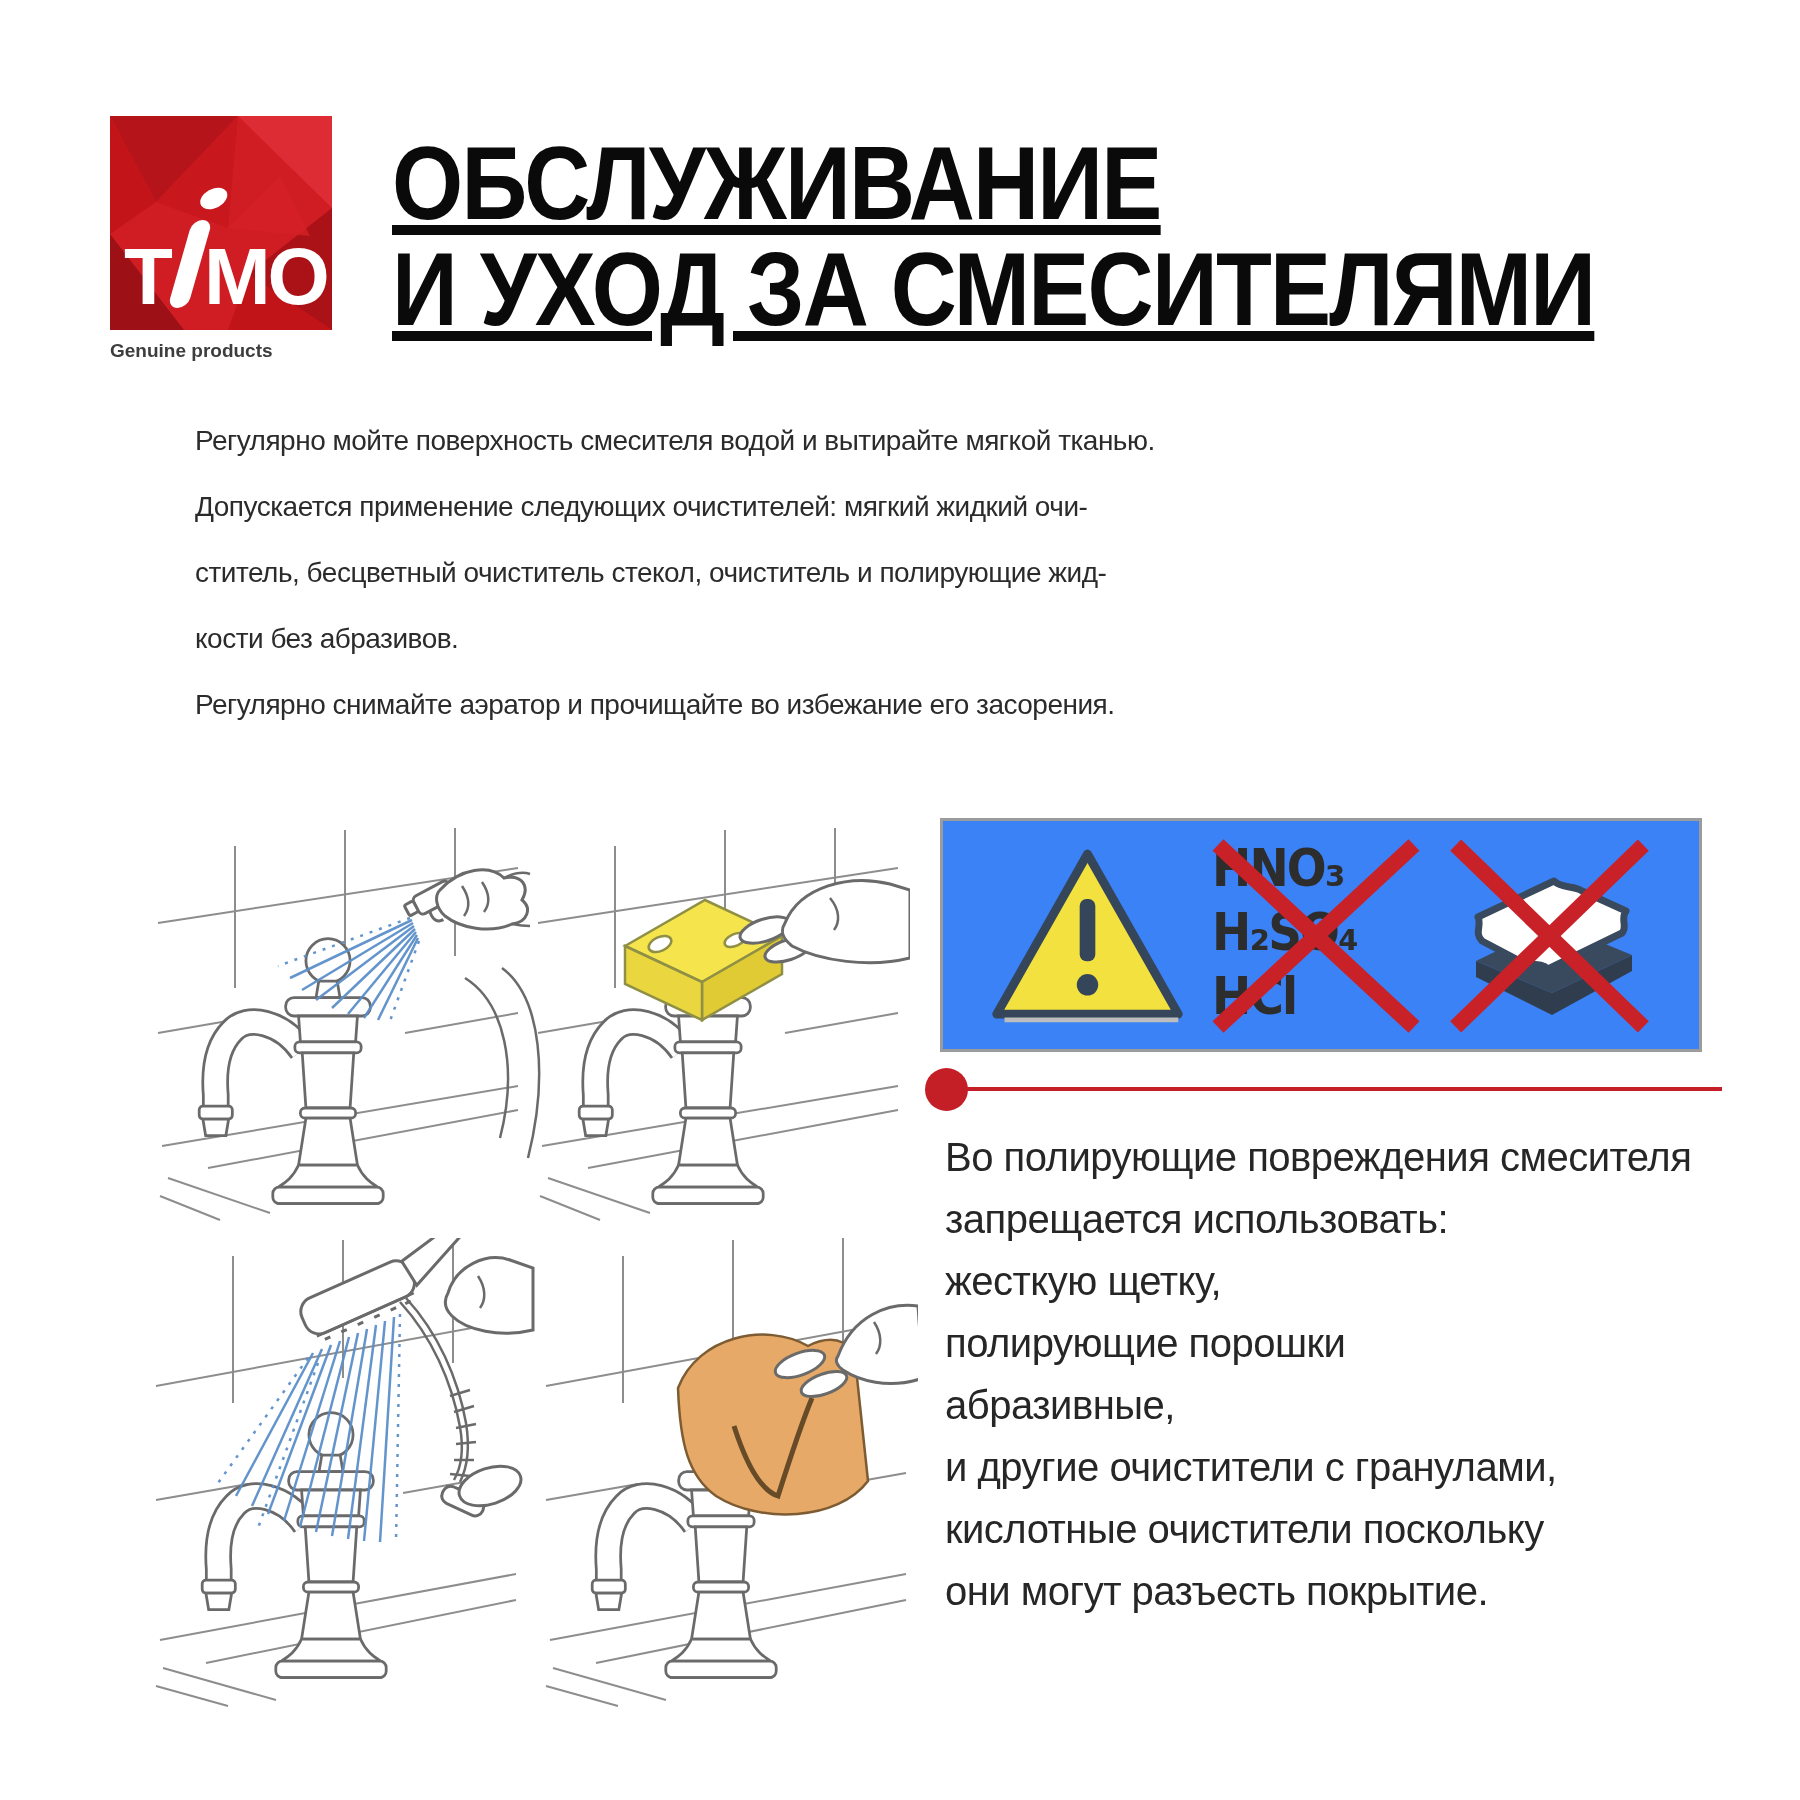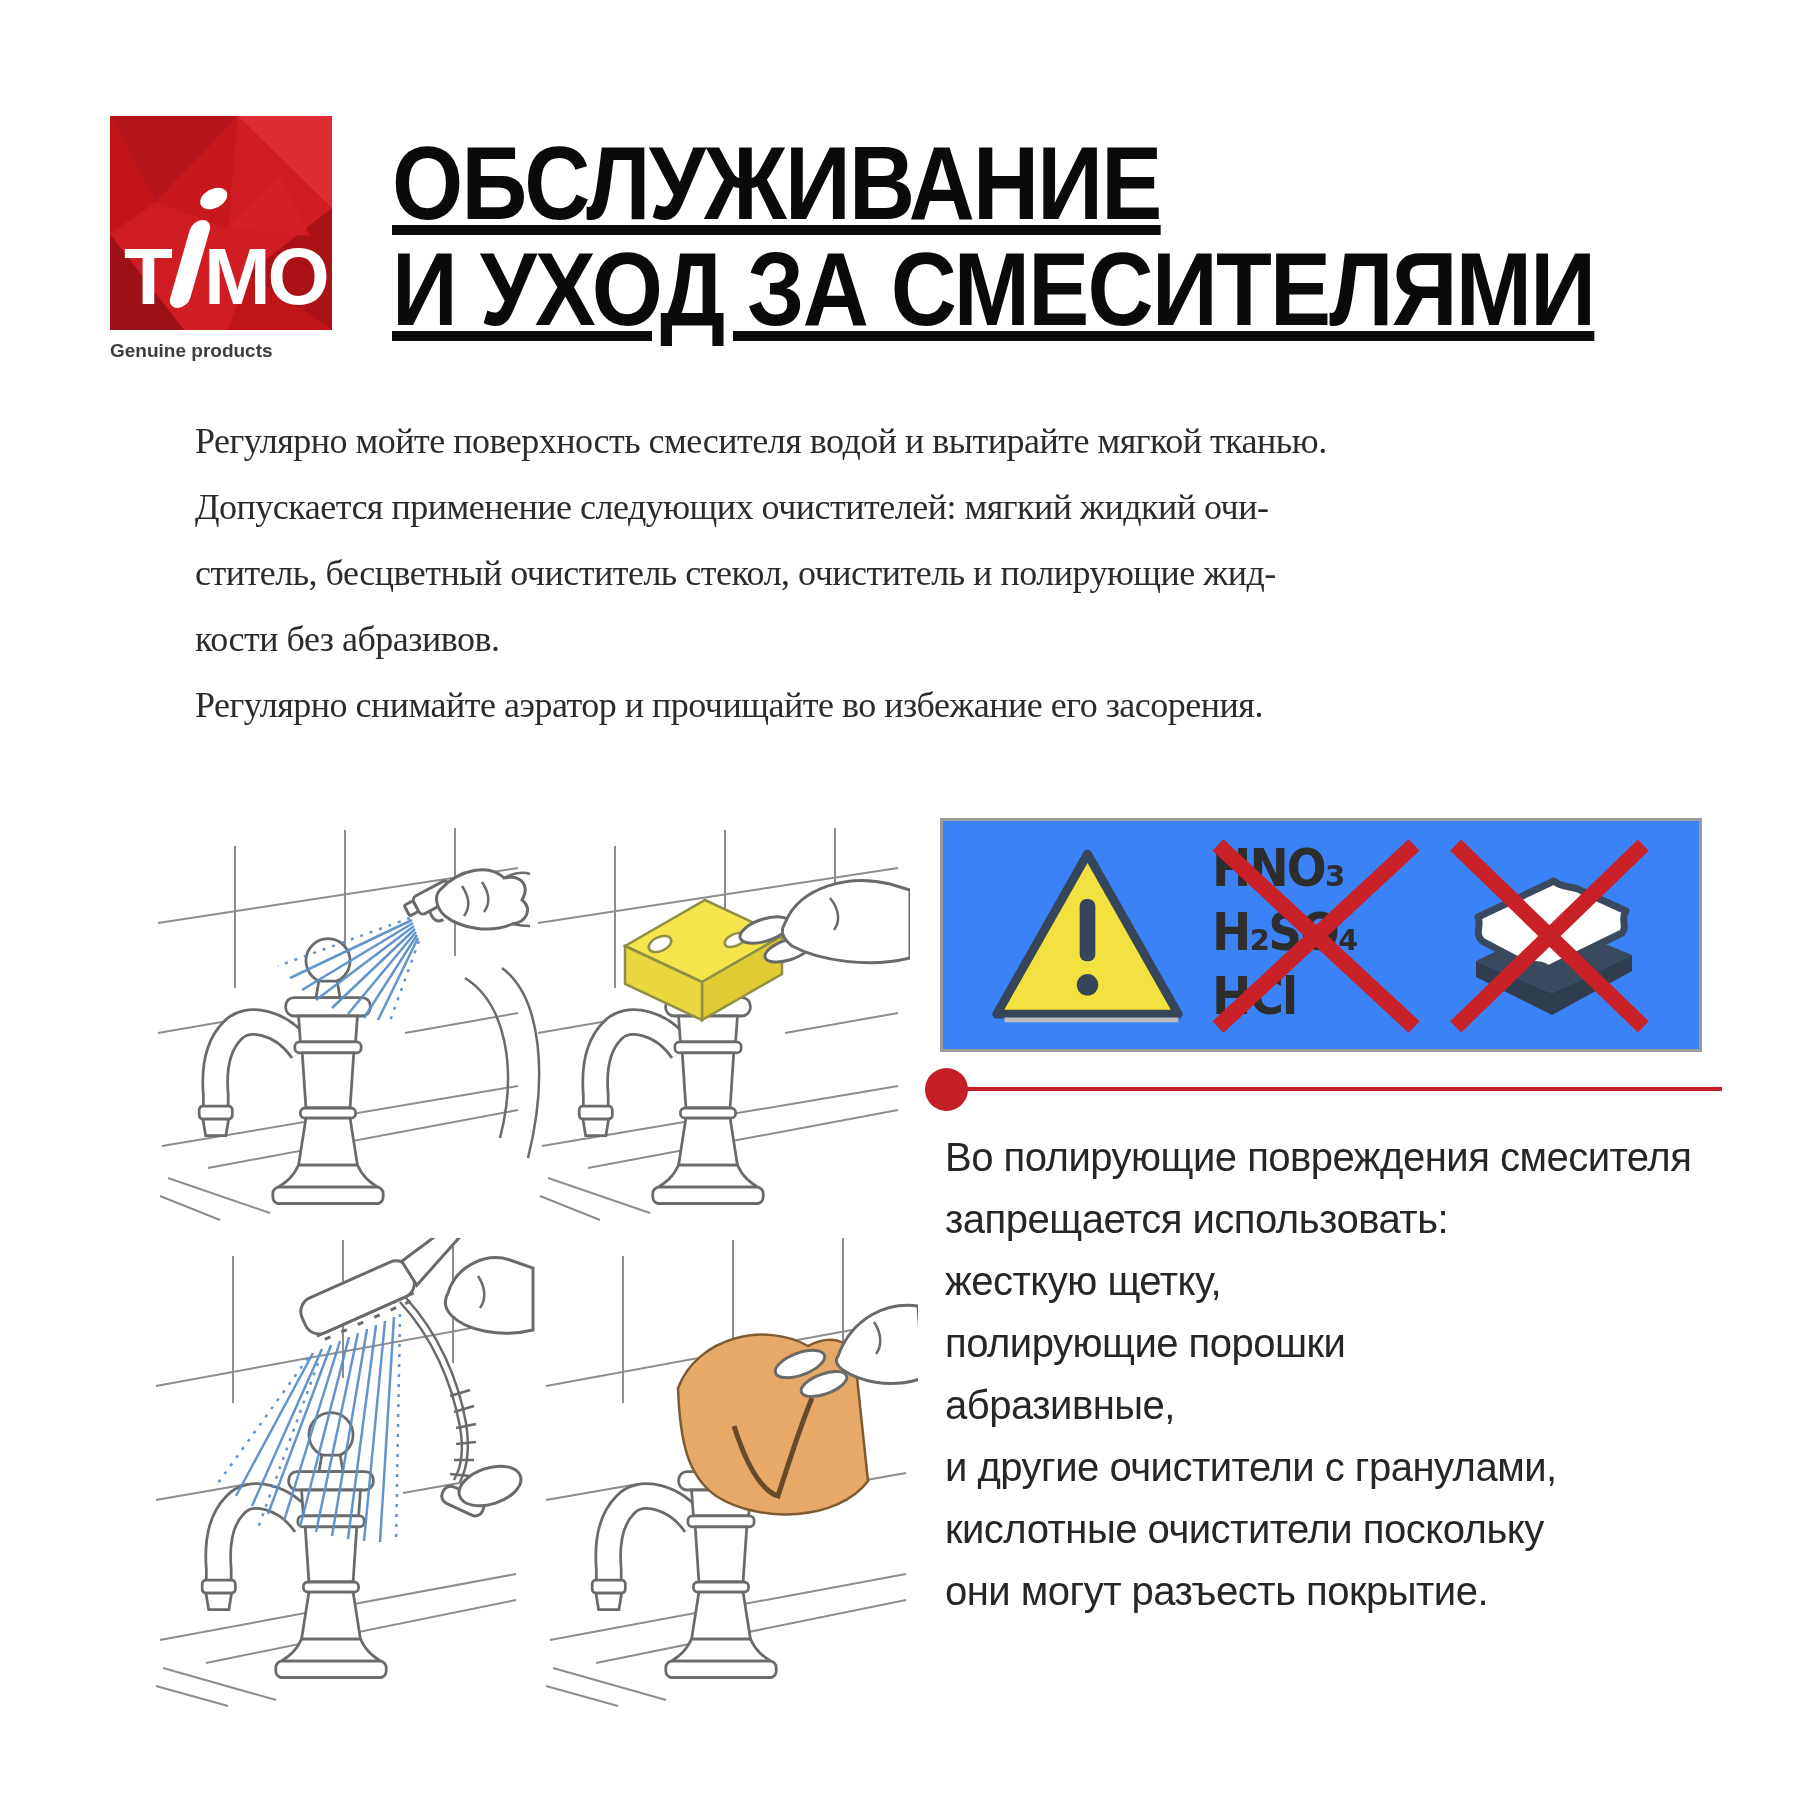--- a/index.html
+++ b/index.html
@@ -17,21 +17,21 @@
           border-radius:50%;transform:rotate(-14deg);}
   .logo-tm{position:relative;top:-54px;margin-left:20px;font-size:13px;font-weight:bold;color:#fff;letter-spacing:0;}
   .tagline{position:absolute;left:110px;top:340px;font-size:19px;font-weight:bold;color:#3d3d3d;}
 
   
   .title{position:absolute;left:392px;top:130px;color:#0a0a0a;font-weight:900;text-decoration:underline;}
   .title div{font-size:104px;line-height:106px;letter-spacing:-2px;transform:scaleX(.88);transform-origin:left;white-space:nowrap;}
 
   
   .intro{position:absolute;left:195px;top:408px;width:1500px;color:#2b2b2b;}
-  .intro div{font-size:36px;line-height:66px;letter-spacing:-.5px;white-space:nowrap;font-family:Liberation Serif, serif;}
+  .intro div{font-size:28px;line-height:66px;letter-spacing:-.5px;white-space:nowrap;}
 
   
   .illu-row1{position:absolute;left:150px;top:828px;width:760px;height:400px;}
   .illu-row2{position:absolute;left:148px;top:1238px;width:770px;height:470px;}
   .illu-row1 svg,.illu-row2 svg{display:block;width:100%;height:100%;}
 
   
   .warnbox{position:absolute;left:940px;top:818px;width:762px;height:234px;background:#3b82f6;
            border:3px solid #9b9b9b;box-sizing:border-box;display:flex;align-items:center;
            justify-content:space-between;padding:0 42px;}

